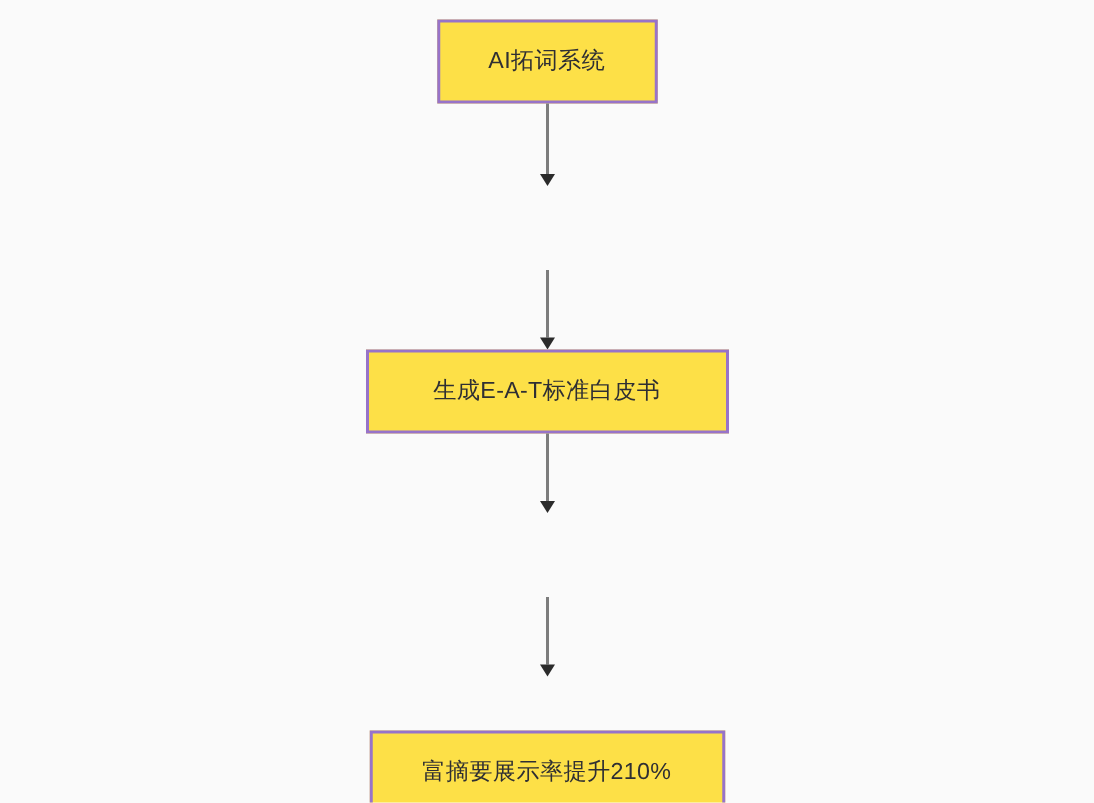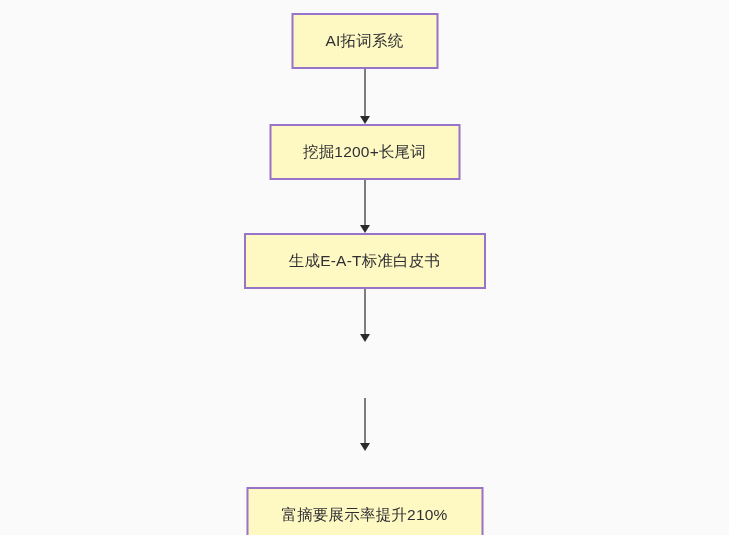--- a/index.html
+++ b/index.html
@@ -14,21 +14,21 @@
     overflow: hidden;
   }
   #flowchart {
     position: relative;
     width: 729px;
     height: 535px;
   }
   .node {
     position: absolute;
     box-sizing: border-box;
-    background: #fef9c3;
+    background: #fde047;
     border: 2px solid #9773c9;
     display: flex;
     align-items: center;
     justify-content: center;
     height: 56px;
     left: 50%;
     transform: translateX(-50%);
   }
   .node-label {
     font-size: 15.5px;
@@ -87,23 +87,20 @@
 
   <div class="node" id="node-1">
     <span class="node-label">AI拓词系统</span>
   </div>
 
   <div class="edge" id="edge-1">
     <div class="edge-line"></div>
     <div class="edge-head"></div>
   </div>
 
-  <div class="node" id="node-2">
-    <span class="node-label">挖掘1200+长尾词</span>
-  </div>
 
   <div class="edge" id="edge-2">
     <div class="edge-line"></div>
     <div class="edge-head"></div>
   </div>
 
   <div class="node" id="node-3">
     <span class="node-label">生成E-A-T标准白皮书</span>
   </div>
 

